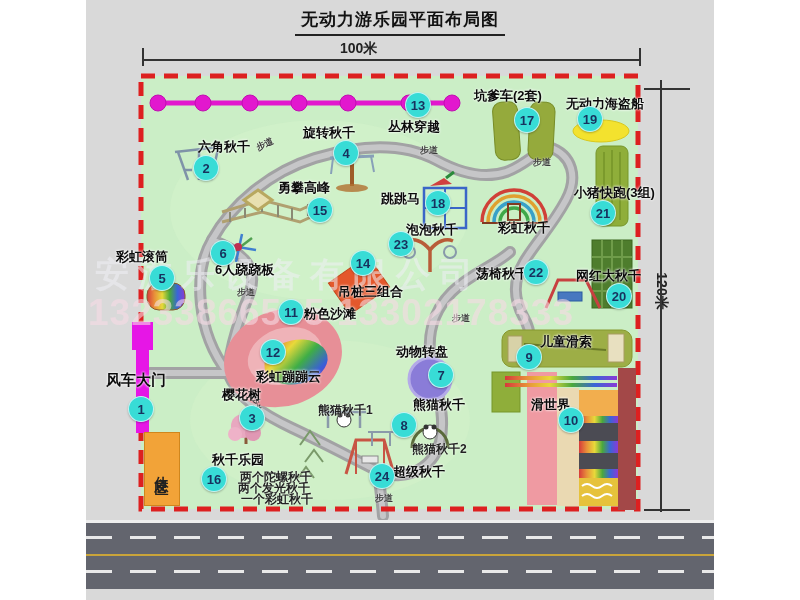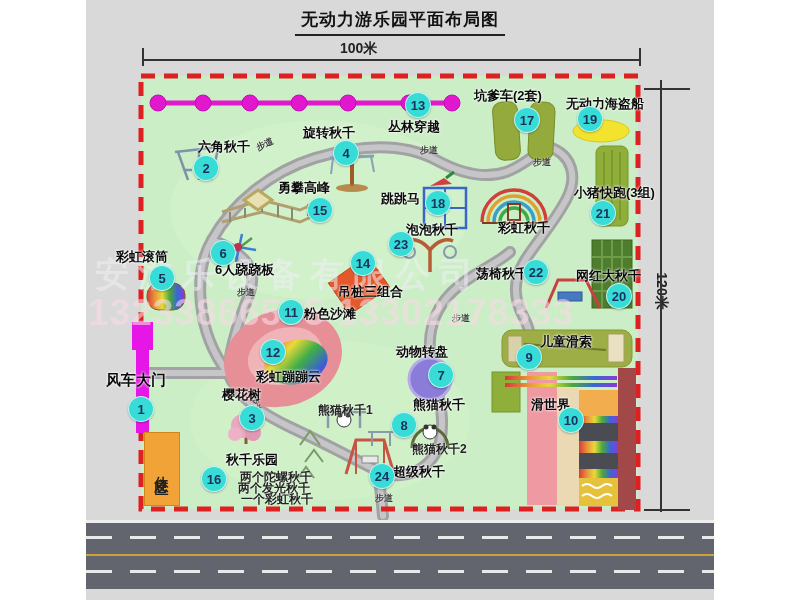--- a/index.html
+++ b/index.html
@@ -283,21 +283,21 @@
   <div class="lbl" style="left:413px;top:396px;">熊猫秋千</div>
   <div class="sub" style="left:318px;top:402px;">熊猫秋千1</div>
   <div class="sub" style="left:412px;top:441px;">熊猫秋千2</div>
   <div class="lbl" style="left:540px;top:333px;">儿童滑索</div>
   <div class="lbl" style="left:531px;top:396px;">滑世界</div>
   <div class="lbl" style="left:304px;top:305px;">粉色沙滩</div>
   <div class="lbl" style="left:256px;top:368px;">彩虹蹦蹦云</div>
   <div class="lbl" style="left:388px;top:118px;">丛林穿越</div>
   <div class="lbl" style="left:338px;top:283px;">吊桩三组合</div>
   <div class="lbl" style="left:278px;top:179px;">勇攀高峰</div>
-  <div class="lbl" style="left:226px;top:451px;">秋千乐园</div>
+  <div class="lbl" style="left:212px;top:451px;">秋千乐园</div>
   <div class="sub" style="left:240px;top:469px;">两个陀螺秋千</div>
   <div class="sub" style="left:238px;top:480px;">两个发光秋千</div>
   <div class="sub" style="left:241px;top:491px;">一个彩虹秋千</div>
   <div class="lbl" style="left:474px;top:87px;">坑爹车(2套)</div>
   <div class="lbl" style="left:381px;top:190px;">跳跳马</div>
   <div class="lbl" style="left:566px;top:95px;">无动力海盗船</div>
   <div class="lbl" style="left:576px;top:267px;">网红大秋千</div>
   <div class="lbl" style="left:574px;top:184px;">小猪快跑(3组)</div>
   <div class="lbl" style="left:476px;top:265px;">荡椅秋千</div>
   <div class="lbl" style="left:406px;top:221px;">泡泡秋千</div>

